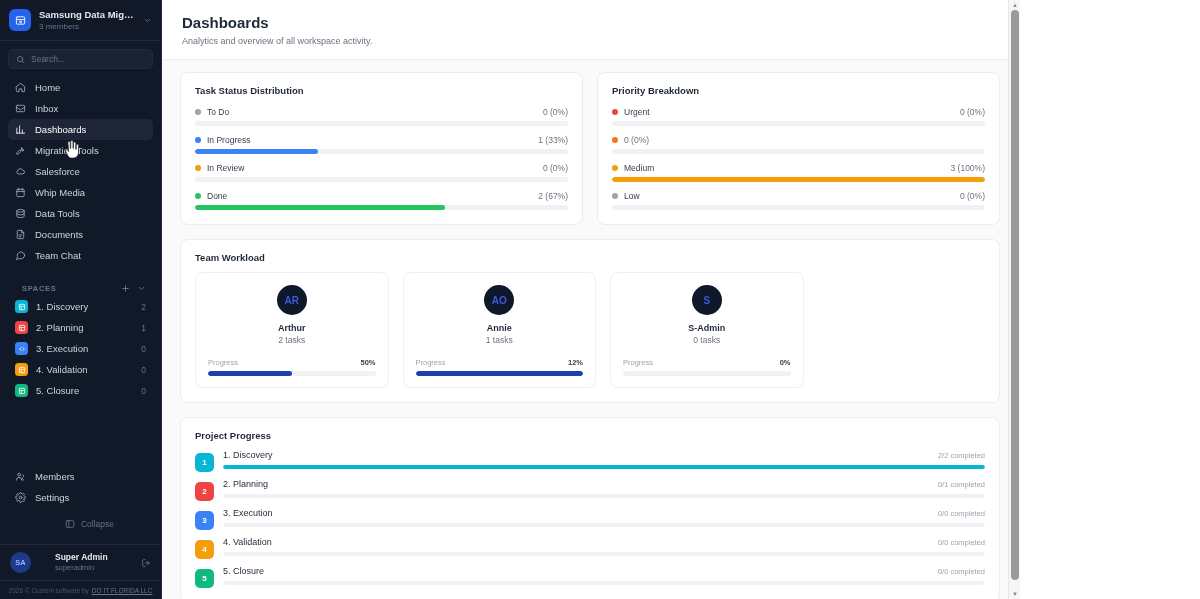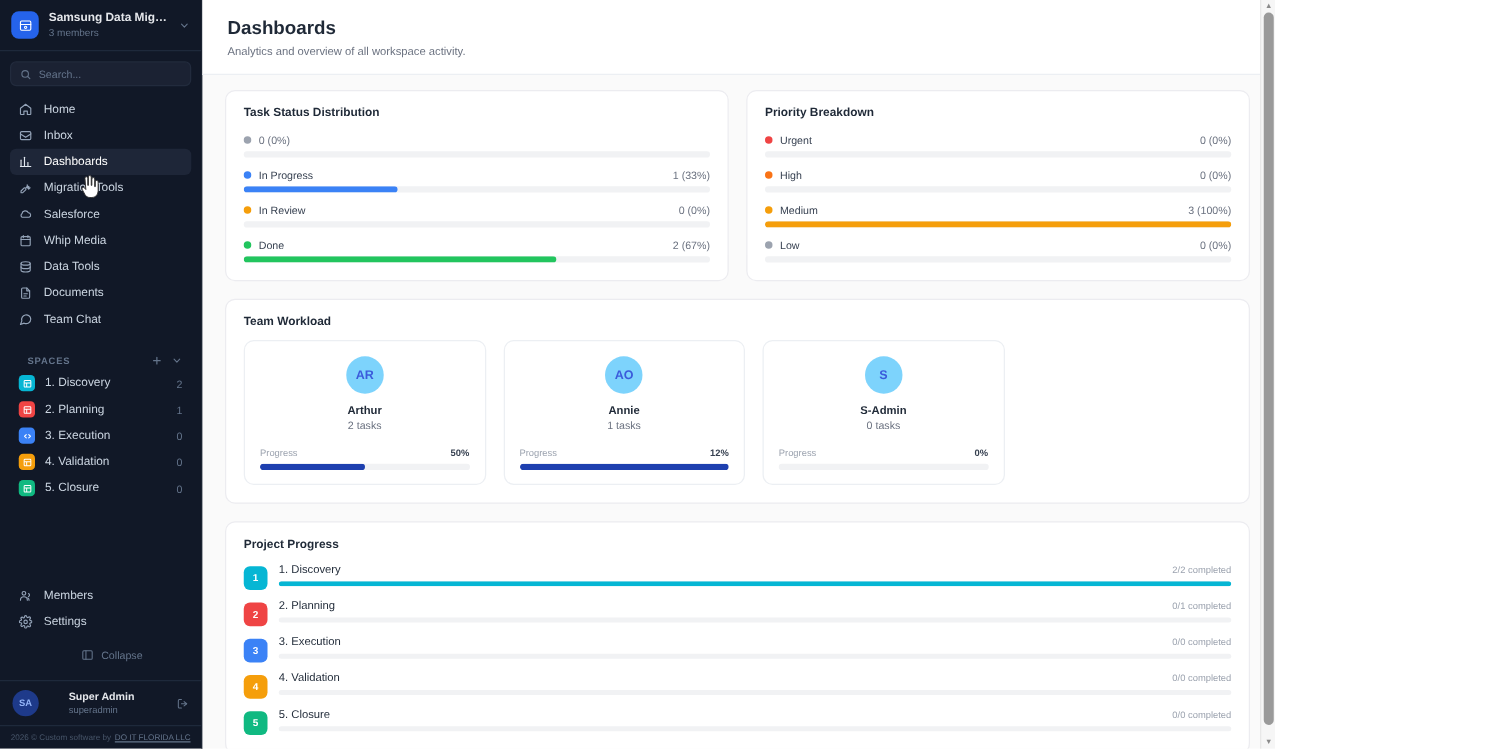--- a/index.html
+++ b/index.html
@@ -127,21 +127,21 @@
   .track { height:5px; background:#f1f2f4; border-radius:3px; margin-top:3px; overflow:hidden;}
   .fill { height:100%; border-radius:3px; }
 
   
   .tw-grid { display:flex; gap:14px; }
   .tw-card {
     flex:1; border:1px solid #eceff3; border-radius:8px;
     padding: 12px 12px 11px 12px; display:flex; flex-direction:column; align-items:center;
   }
   .tw-av {
-    width:30px;height:30px;border-radius:50%;background:#7dd3fc;color:#3b5bdb;
+    width:30px;height:30px;border-radius:50%;background:#0f172a;color:#3b5bdb;
     font-size:10px;font-weight:bold;display:flex;align-items:center;justify-content:center;
   }
   .tw-name{font-size:9px;font-weight:bold;color:#1f2937;margin-top:8px;}
   .tw-tasks{font-size:8.5px;color:#6b7280;margin-top:2px;}
   .tw-prog-head{display:flex;width:100%;justify-content:space-between;margin-top:13px;}
   .tw-prog-lab{font-size:7.5px;color:#9ca3af;}
   .tw-prog-pct{font-size:7.5px;color:#374151;font-weight:bold;}
   .tw-track{width:100%;height:5px;background:#f1f2f4;border-radius:3px;margin-top:4px;overflow:hidden;}
   .tw-fill{height:100%;background:#1e40af;border-radius:3px;}
 
@@ -423,20 +423,21 @@
     <div class="content">
 
       <div class="row">
 
         <div class="card" style="flex:1;">
           <div class="card-title">Task Status Distribution</div>
 
           <div class="stat-row">
             <div class="stat-top">
               <span class="dot" style="background:#9ca3af"></span>
+              <span class="stat-label">To Do</span>
               <span class="stat-val">0 (0%)</span>
             </div>
             <div class="track">
                 <div class="fill" style="width:0%;background:#9ca3af"></div>
               </div>
           </div>
 
           <div class="stat-row">
             <div class="stat-top">
               <span class="dot" style="background:#3b82f6"></span>
@@ -481,21 +482,20 @@
               <span class="stat-val">0 (0%)</span>
             </div>
             <div class="track">
                 <div class="fill" style="width:0%;background:#ef4444"></div>
               </div>
           </div>
 
           <div class="stat-row">
             <div class="stat-top">
               <span class="dot" style="background:#f97316"></span>
-              <span class="stat-label">High</span>
               <span class="stat-val">0 (0%)</span>
             </div>
             <div class="track">
                 <div class="fill" style="width:0%;background:#f97316"></div>
               </div>
           </div>
 
           <div class="stat-row">
             <div class="stat-top">
               <span class="dot" style="background:#f59e0b"></span>

